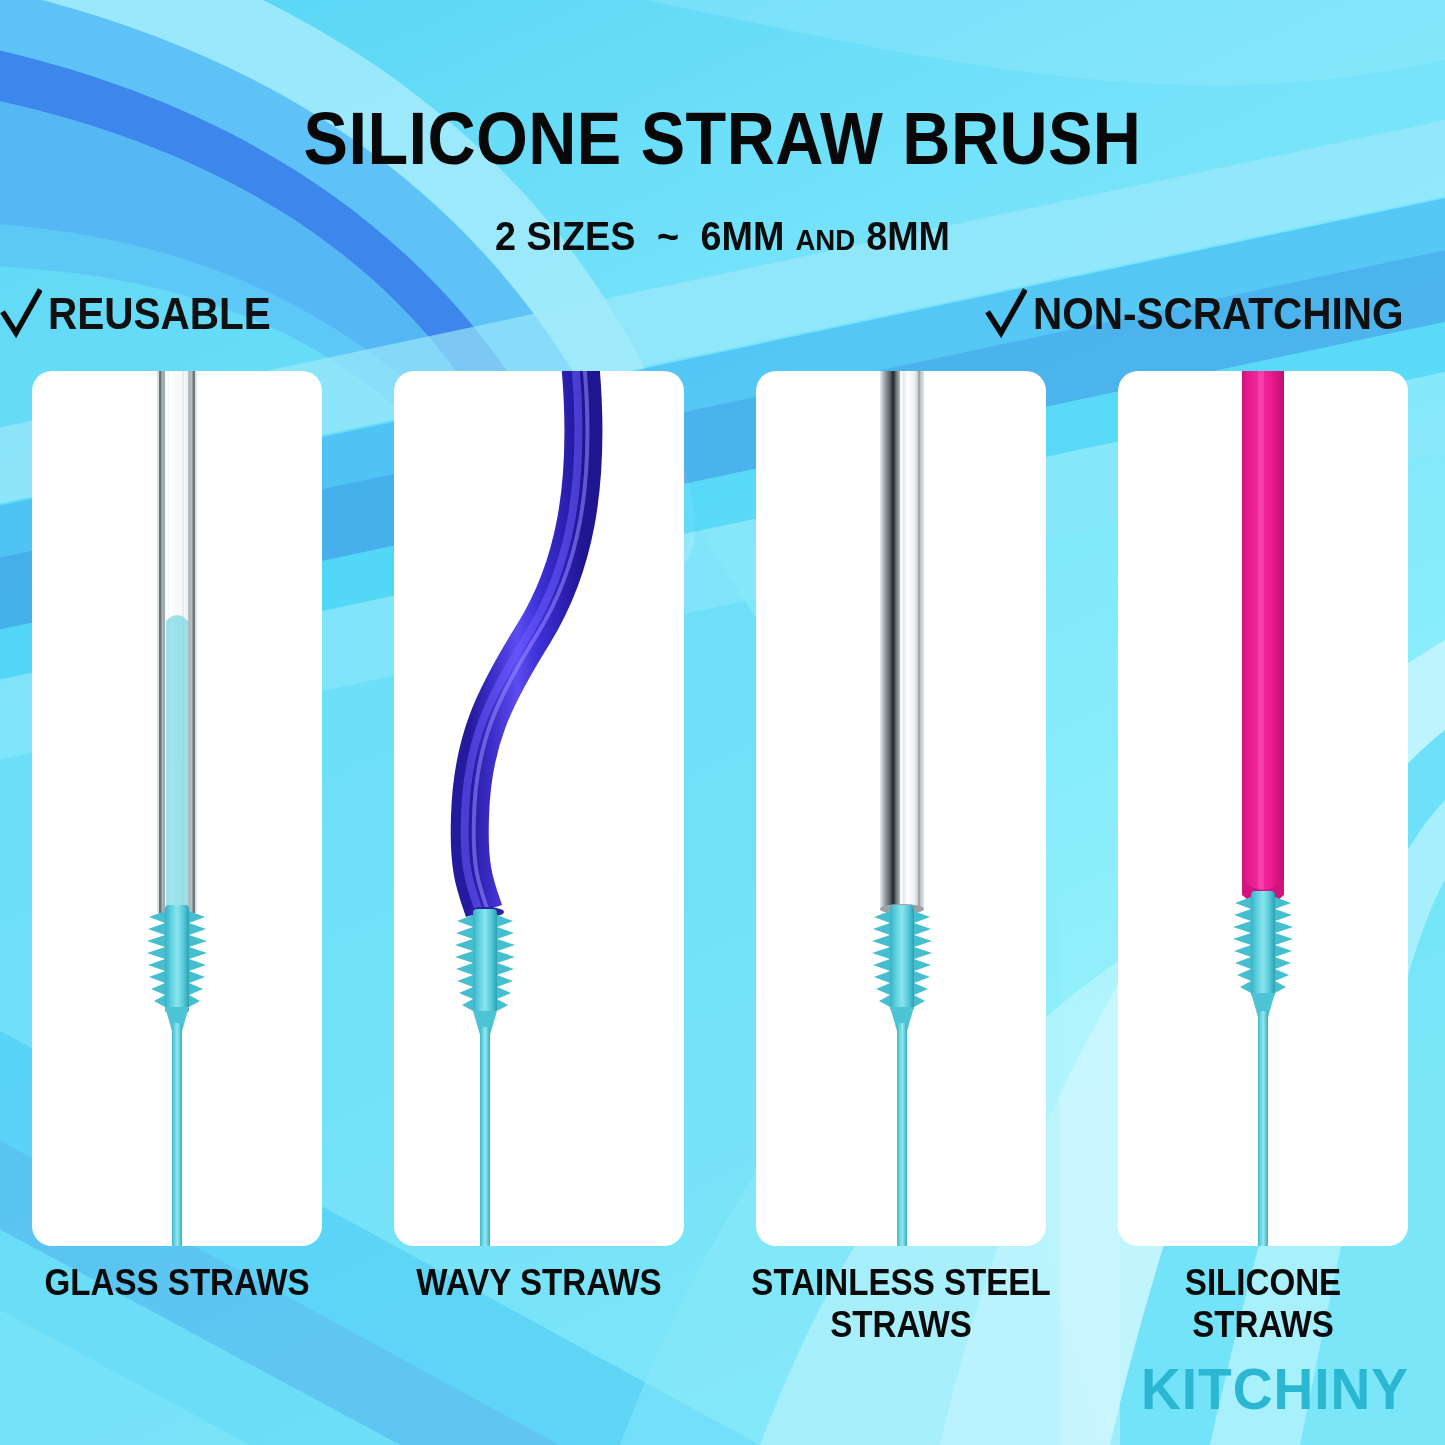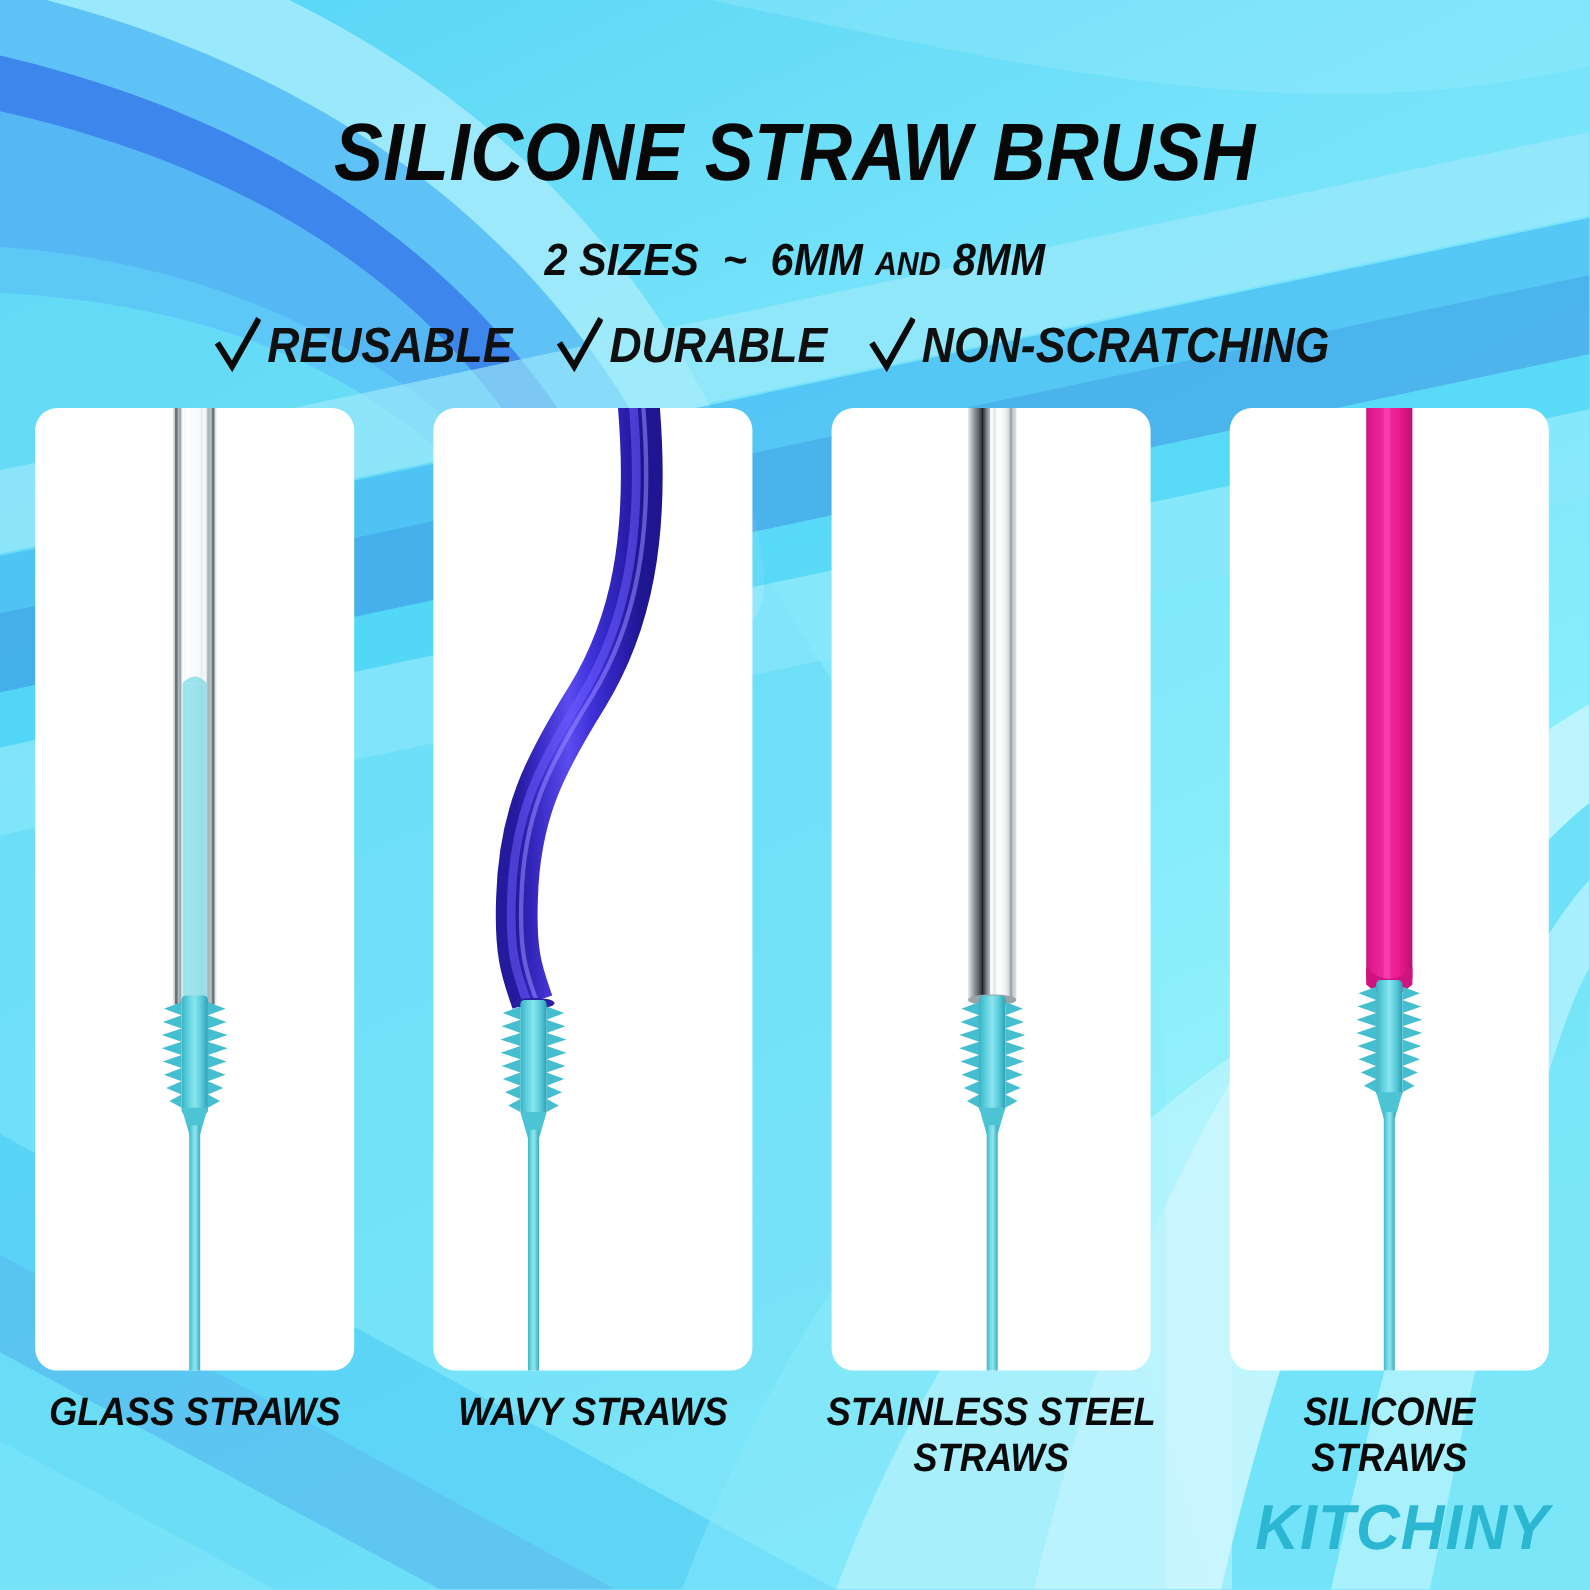--- a/index.html
+++ b/index.html
@@ -2,21 +2,21 @@
 <html><head>
 <meta charset="utf-8">
 <title>Silicone Straw Brush</title>
 <style>
   html,body{margin:0;padding:0;}
   body{
     width:1445px;height:1445px;overflow:hidden;
     font-family:"Liberation Sans", sans-serif;
     background:#7de3f8;
   }
-  #stage{position:relative;width:1445px;height:1445px;overflow:hidden;font-style:italic;}
+  #stage{position:relative;width:1445px;height:1445px;overflow:hidden;}
   #bg{position:absolute;inset:0;width:1445px;height:1445px;}
 
   
   .title{
     position:absolute;left:0;right:0;top:96px;
     text-align:center;
     font-family:"Liberation Sans Narrow","Liberation Sans",sans-serif;
     font-weight:bold;
     font-size:74px;
     letter-spacing:0.5px;
@@ -32,21 +32,21 @@
     font-size:41px;
     color:#0c0c0c;
     transform:scaleX(0.92);
     white-space:nowrap;
   }
   .subtitle .small{font-size:30px;}
   .subtitle .tilde{font-weight:bold;}
 
   .features{
     position:absolute;left:0;right:0;top:288px;
-    display:flex;align-items:center;justify-content:center;
+    display:flex;align-items:center;justify-content:space-between;
     gap:0px;
     white-space:nowrap;
   }
   .feat{display:flex;align-items:center;}
   .feat .tick{
     display:inline-block;width:42px;height:52px;margin-right:6px;flex:none;
   }
   .feat .flabel{
     font-family:"Liberation Sans Narrow","Liberation Sans",sans-serif;
     font-weight:bold;font-size:45px;color:#101010;
@@ -180,28 +180,20 @@
       <span class="tick">
         <svg viewBox="0 0 42 52" width="42" height="52">
           <path d="M4 26 L16 45 L39 4" fill="none" stroke="#0a0a0a" stroke-width="5.5" stroke-linecap="square" stroke-linejoin="miter"></path>
         </svg>
       </span>
       <span class="flabel">REUSABLE</span>
     </div>
 
 
 
-    <div class="feat">
-      <span class="tick">
-        <svg viewBox="0 0 42 52" width="42" height="52">
-          <path d="M4 26 L16 45 L39 4" fill="none" stroke="#0a0a0a" stroke-width="5.5" stroke-linecap="square" stroke-linejoin="miter"></path>
-        </svg>
-      </span>
-      <span class="flabel">DURABLE</span>
-    </div>
 
     <div class="feat">
       <span class="tick">
         <svg viewBox="0 0 42 52" width="42" height="52">
           <path d="M4 26 L16 45 L39 4" fill="none" stroke="#0a0a0a" stroke-width="5.5" stroke-linecap="square" stroke-linejoin="miter"></path>
         </svg>
       </span>
       <span class="flabel">NON-SCRATCHING</span>
     </div>
   </div>

